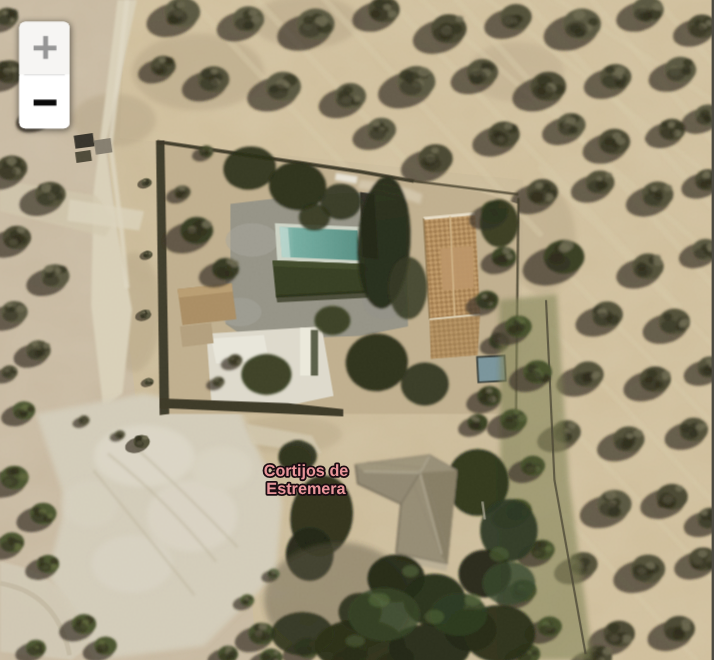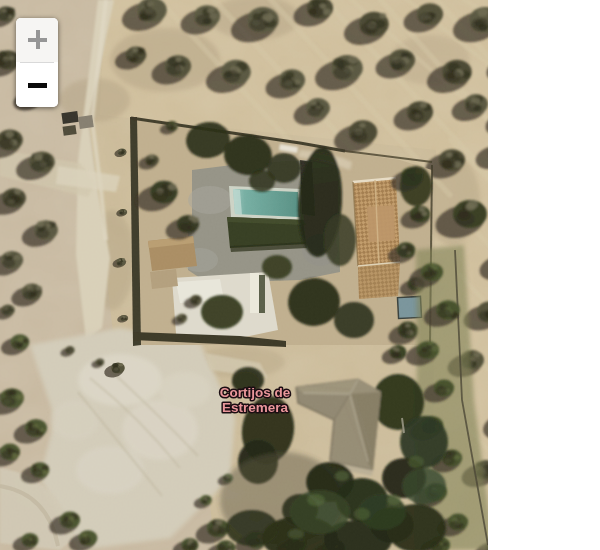--- a/index.html
+++ b/index.html
@@ -1,16 +1,16 @@
 <!DOCTYPE html>
 <html><head>
 <meta charset="utf-8">
 <style>
 html,body{margin:0;padding:0;background:#ffffff;font-family:"Liberation Sans",sans-serif;}
-#wrap{position:relative;width:488px;height:550px;overflow:hidden;}
+#wrap{position:relative;width:600px;height:550px;overflow:hidden;}
 #mapbox{position:absolute;left:0;top:0;width:594px;height:550px;overflow:hidden;}
 #mapedge{position:absolute;left:593px;top:0;width:2px;height:550px;background:#4c4a42;}
 #zoomctl{position:absolute;left:16px;top:18px;width:42px;height:89px;background:#ffffff;border-radius:5px;box-shadow:0 1px 5px rgba(0,0,0,0.55);}
 #zplus{position:absolute;left:0;top:0;width:42px;height:44px;background:#f6f5f3;border-radius:5px 5px 0 0;}
 #zdiv{position:absolute;left:4px;top:44px;width:34px;height:1px;background:#d9d9d9;}
 #zminus{position:absolute;left:0;top:45px;width:42px;height:44px;background:#ffffff;border-radius:0 0 5px 5px;}
 .ph{position:absolute;background:#969696;}
 .mh{position:absolute;background:#0a0a0a;}
 </style>
 </head>

